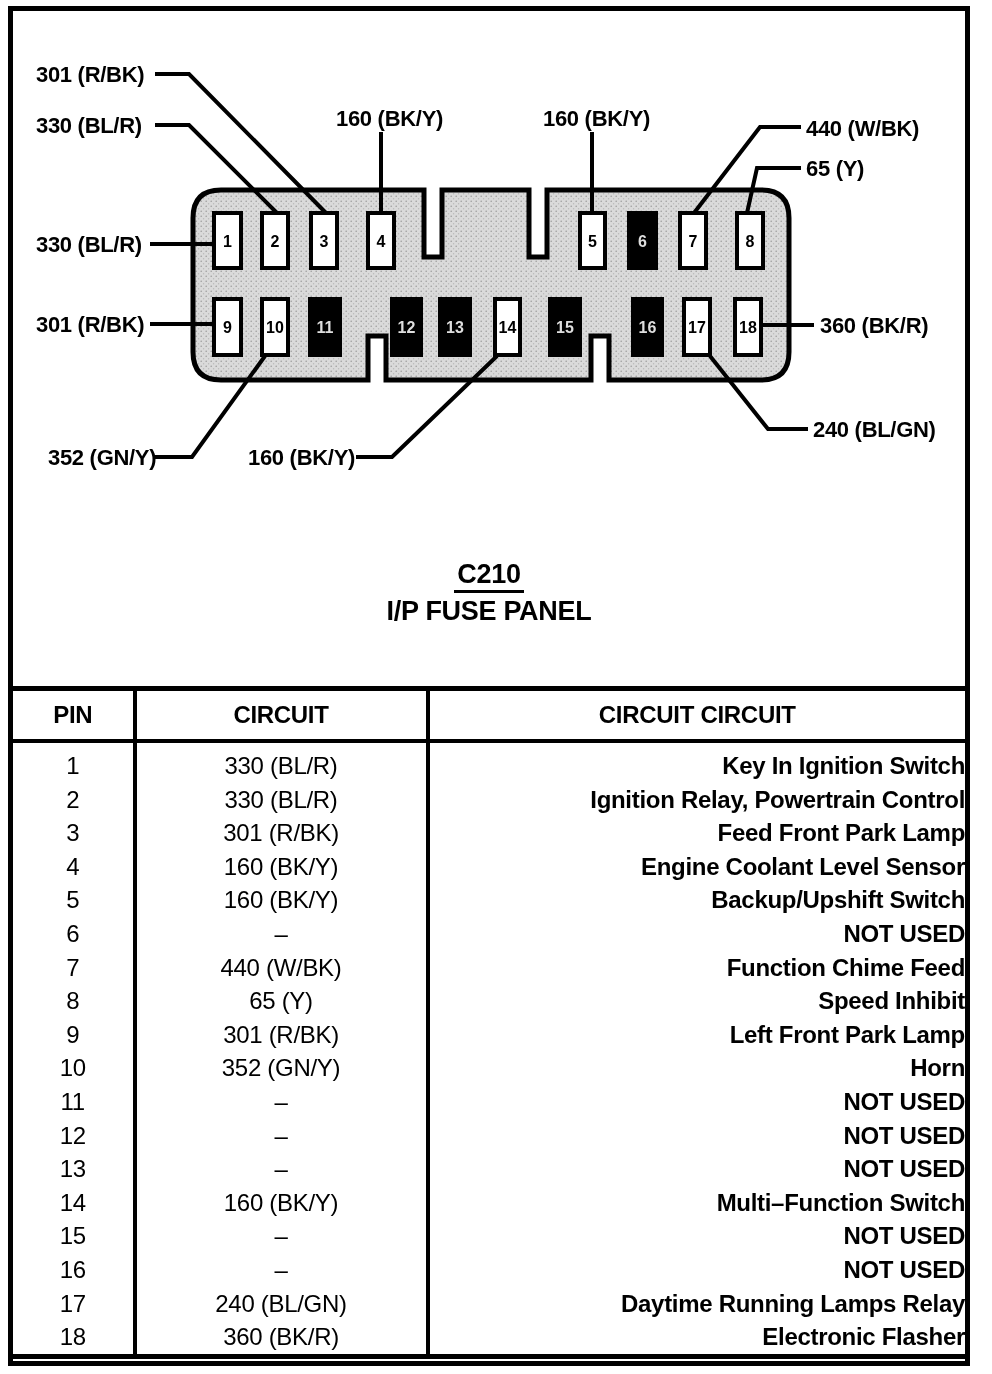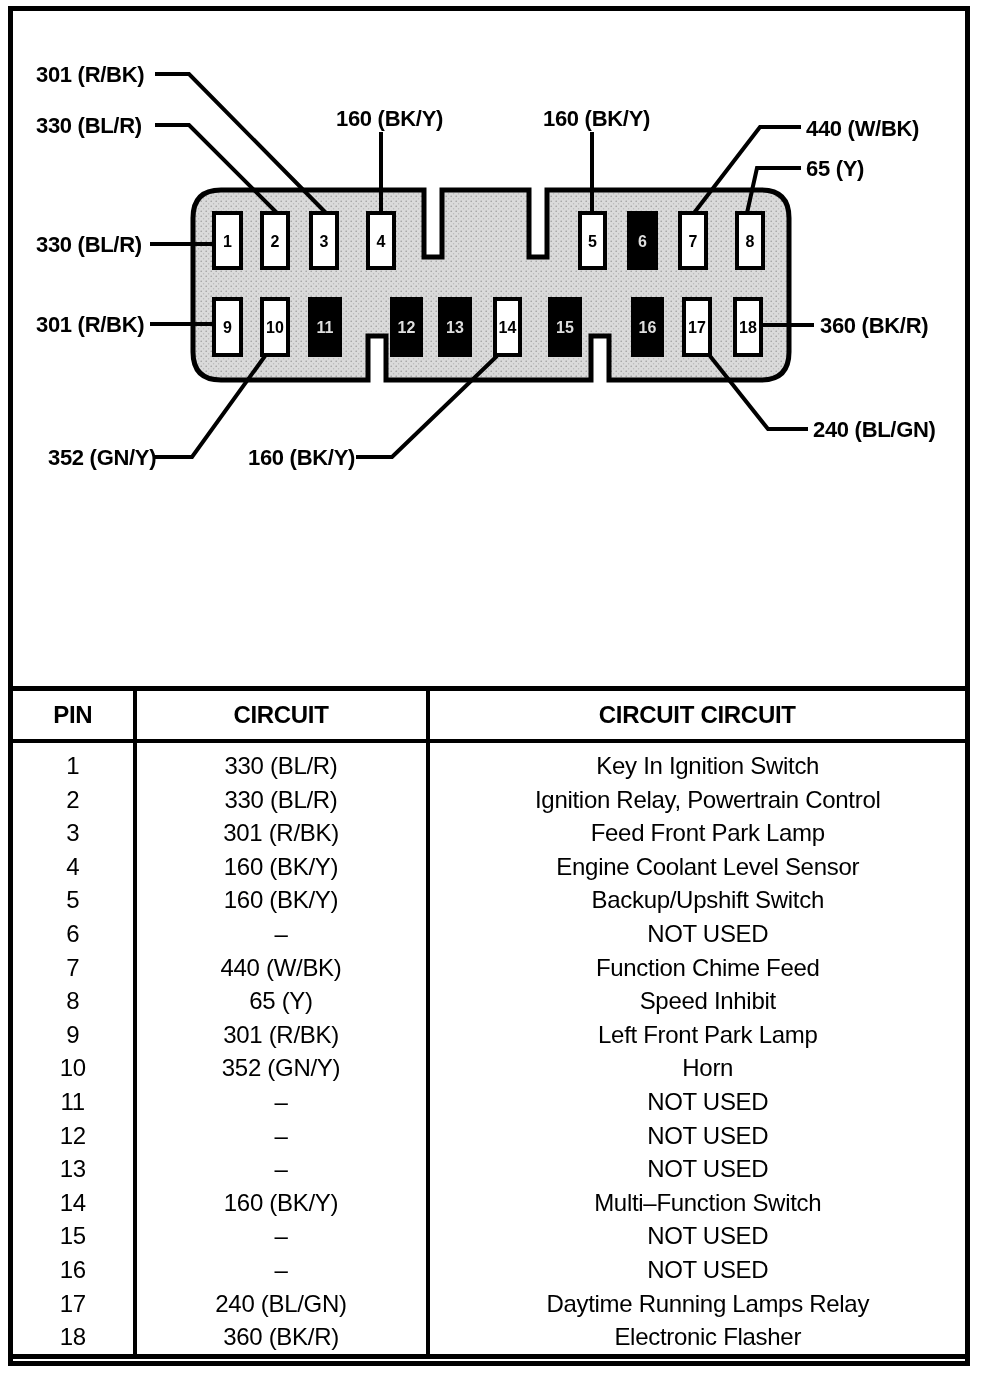--- a/index.html
+++ b/index.html
@@ -33,21 +33,21 @@
     border-bottom:4px solid #000;padding:0;
   }
   .pin-table th.c1,.pin-table td.c1{border-right:4px solid #000;}
   .pin-table th.c2,.pin-table td.c2{border-right:4px solid #000;margin-left:24px;}
   .pin-table td{
     font-size:24px;height:33.6px;line-height:33.6px;padding:0;
     white-space:nowrap;overflow:hidden;
   }
   .pin-table td.c1{text-align:center;}
   .pin-table td.c2{text-align:center;}
-  .pin-table td.c3{text-align:center;padding-left:21px;}
+  .pin-table td.c3{text-align:right;padding-left:21px;font-weight:bold;}
   .pin-table tbody tr:first-child td{padding-top:6px;}
 </style>
 </head>
 <body>
 
 <div class="page-border"></div>
 
 <svg id="connector-svg" width="992" height="560" viewBox="0 0 992 560">
     <defs>
       <pattern id="stipple" width="5" height="5" patternUnits="userSpaceOnUse">
@@ -149,20 +149,22 @@
     <text x="820" y="333" font-size="22" font-weight="bold" letter-spacing="-0.3" fill="#000000">360 (BK/R)</text>
     <polyline points="155,457 192,457 265,356" fill="none" stroke="#000000" stroke-width="4"></polyline>
     <text x="48" y="465" font-size="22" font-weight="bold" letter-spacing="-0.3" fill="#000000">352 (GN/Y)</text>
     <polyline points="356,457 392,457 497,356" fill="none" stroke="#000000" stroke-width="4"></polyline>
     <text x="248" y="465" font-size="22" font-weight="bold" letter-spacing="-0.3" fill="#000000">160 (BK/Y)</text>
     <polyline points="808,429 768,429 710,356" fill="none" stroke="#000000" stroke-width="4"></polyline>
     <text x="813" y="437" font-size="22" font-weight="bold" letter-spacing="-0.3" fill="#000000">240 (BL/GN)</text>
   </svg>
 
 <div class="title-block">
+  <div><span class="connector-id">C210</span></div>
+  <div class="connector-name">I/P FUSE PANEL</div>
 </div>
 
 <table class="pin-table">
   <colgroup>
       <col class="c1">
       <col class="c2">
       <col class="c3">
     </colgroup>
   <thead>
     <tr>

